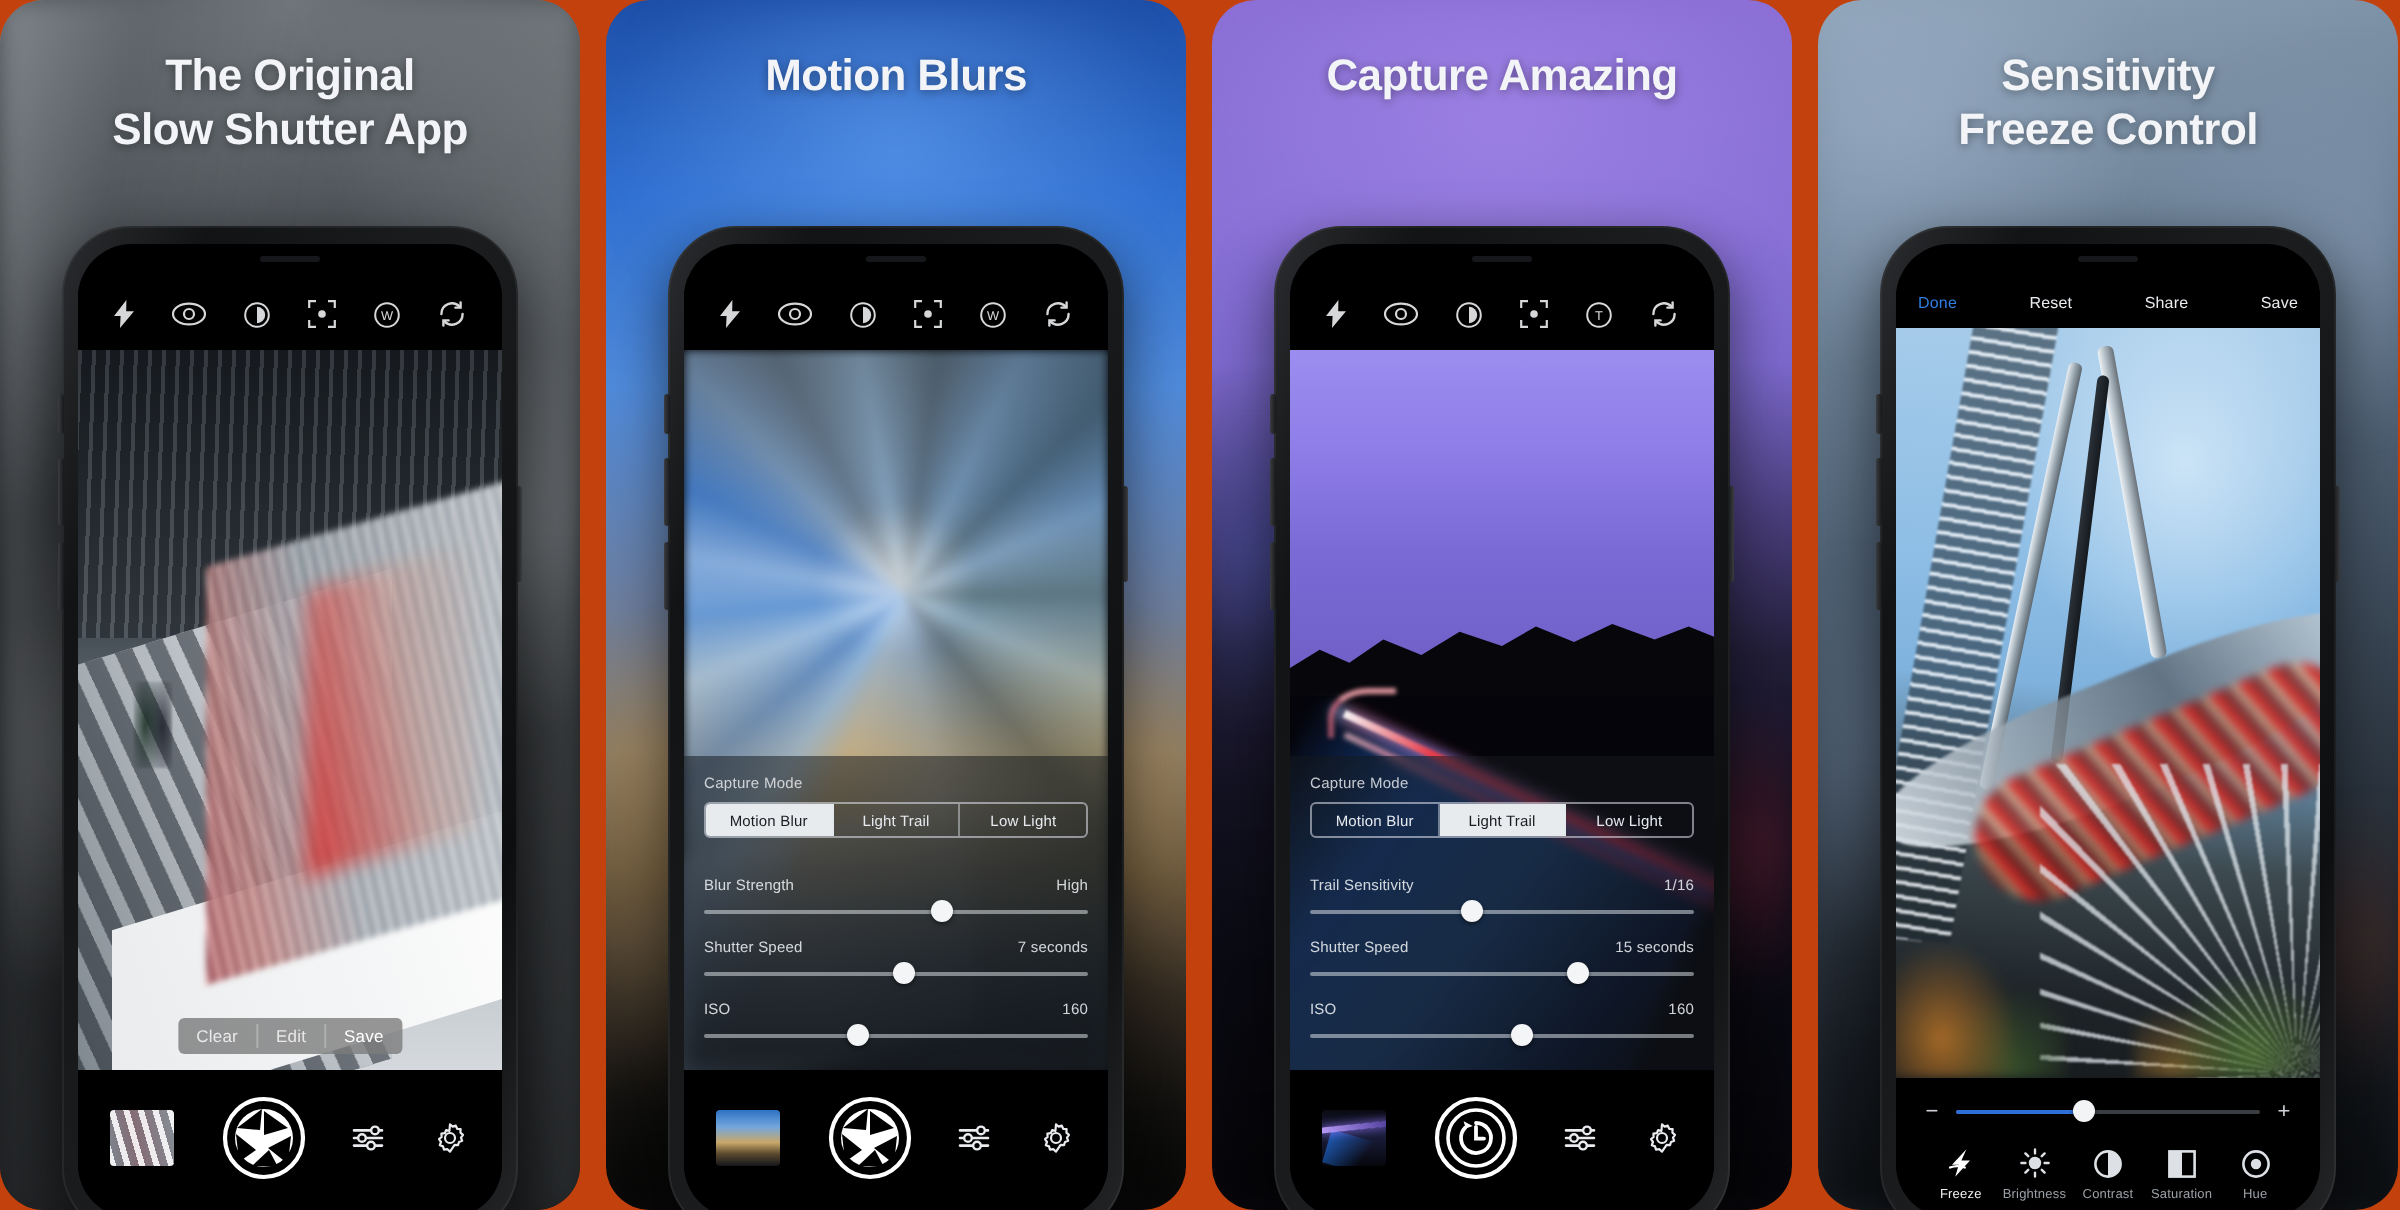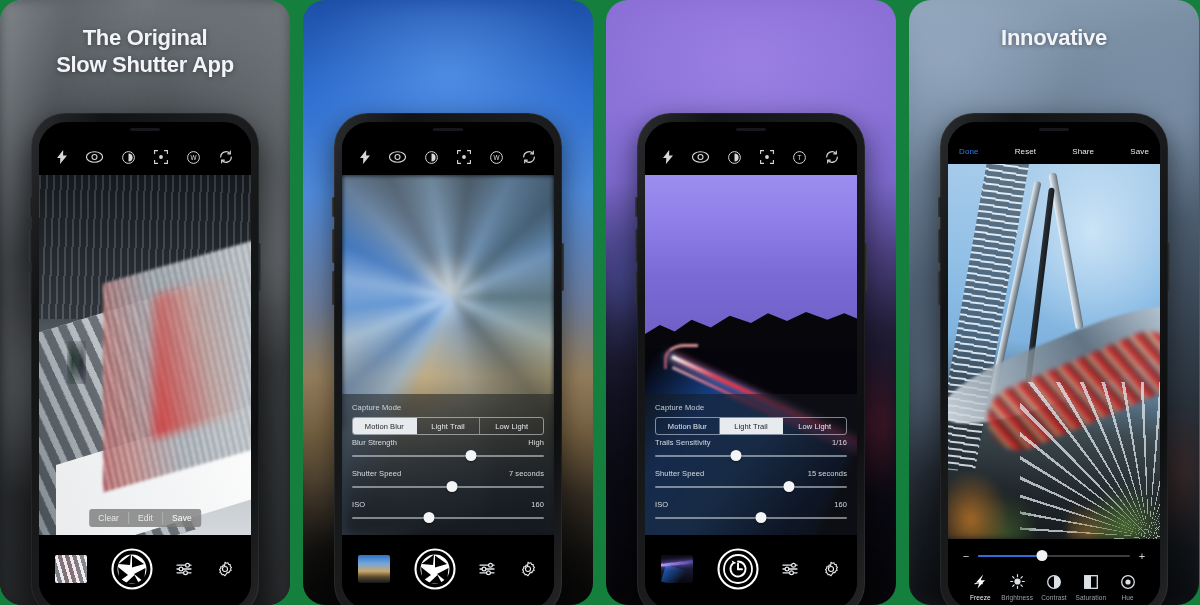--- a/index.html
+++ b/index.html
@@ -6,21 +6,21 @@
   html, body {
     width: 1200px; height: 605px;
     background: #ffffff;
     font-family: "Liberation Sans", sans-serif;
     overflow: hidden;
   }
   .gallery {
     width: 1200px; height: 605px;
     display: flex;
     gap: 13px;
-    background: #15803d;
+    background: #c2410c;
   }
   .card {
     position: relative;
     width: 290px; height: 605px;
     border-radius: 22px;
     overflow: hidden;
     flex: 0 0 auto;
   }
   .card-bg { position: absolute; inset: 0; }
 
@@ -278,21 +278,21 @@
   .panel {
     position: absolute; left: 0; right: 0; bottom: 0;
     padding: 9px 10px 11px;
     background: rgba(22,24,28,.52);
     backdrop-filter: blur(2px);
     z-index: 6;
   }
   .panel-title { font-size: 7.5px; color: rgba(235,238,242,.82); margin-bottom: 5px; letter-spacing:.15px; }
   .seg {
     display: flex; border: 1px solid rgba(225,230,238,.55);
-    border-radius: 3px; overflow: hidden; margin-bottom: 3px;
+    border-radius: 3px; overflow: hidden; margin-bottom: 19px;
   }
   .seg button {
     flex: 1 1 0; border: none; background: transparent;
     color: #e6eaef; font-family: inherit; font-size: 7.5px;
     padding: 3.5px 0; cursor: pointer;
     border-right: 1px solid rgba(225,230,238,.45);
     letter-spacing: .1px;
   }
   .seg button:last-child { border-right: none; }
   .seg button.on { background: #e8ebee; color: #1a1d21; }
@@ -462,20 +462,21 @@
               </svg>
             </span>
         </div>
       </div>
     </div>
   </div>
 
   <div class="card">
     <div class="card-bg bg2"></div>
     <div class="headline">
+      <span class="l2">Motion Blurs</span>
     </div>
 
     <div class="phone">
       <div class="btn-side b1"></div>
       <div class="btn-side b2"></div>
       <div class="btn-side b3"></div>
       <div class="btn-pwr"></div>
       <div class="screen">
         <div class="notch">
             <div class="speaker"></div>
@@ -590,20 +591,21 @@
               </svg>
             </span>
         </div>
       </div>
     </div>
   </div>
 
   <div class="card">
     <div class="card-bg bg3"></div>
     <div class="headline">
+      <span>Capture Amazing</span>
     </div>
 
     <div class="phone">
       <div class="btn-side b1"></div>
       <div class="btn-side b2"></div>
       <div class="btn-side b3"></div>
       <div class="btn-pwr"></div>
       <div class="screen">
         <div class="notch">
             <div class="speaker"></div>
@@ -662,21 +664,21 @@
 
           <div class="panel">
             <div class="panel-title">Capture Mode</div>
             <div class="seg">
               <button>Motion Blur</button>
               <button class="on">Light Trail</button>
               <button>Low Light</button>
             </div>
 
             <div class="row">
-              <span class="lab">Trails Sensitivity</span>
+              <span class="lab">Trail Sensitivity</span>
               <span class="val">1/16</span>
             </div>
             <div class="slider">
                 <div class="track"></div>
                 <div class="knob" style="left:42%"></div>
               </div>
 
             <div class="row">
               <span class="lab">Shutter Speed</span>
               <span class="val">15 seconds</span>
@@ -721,21 +723,22 @@
               </svg>
             </span>
         </div>
       </div>
     </div>
   </div>
 
   <div class="card">
     <div class="card-bg bg4"></div>
     <div class="headline">
-      <span>Innovative</span>
+      <span>Sensitivity</span>
+      <span class="l2">Freeze Control</span>
     </div>
 
     <div class="phone">
       <div class="btn-side b1"></div>
       <div class="btn-side b2"></div>
       <div class="btn-side b3"></div>
       <div class="btn-pwr"></div>
       <div class="screen">
         <div class="notch">
             <div class="speaker"></div>

